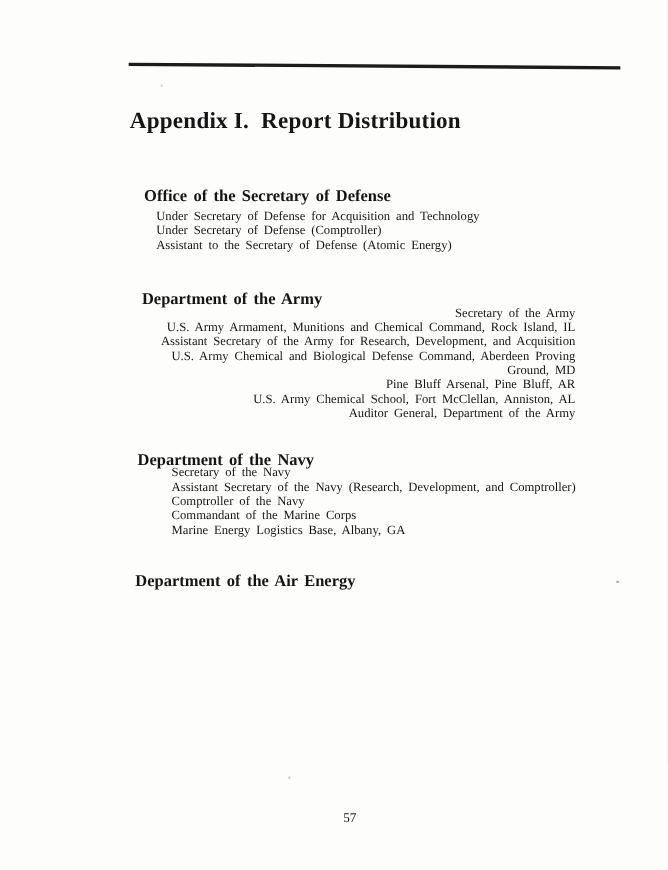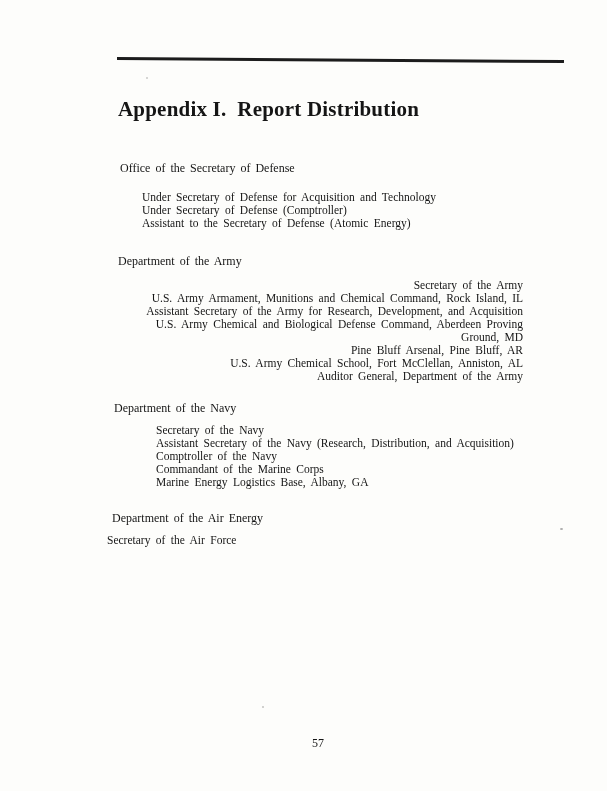--- a/index.html
+++ b/index.html
@@ -28,23 +28,23 @@
     top: 96px;
     margin: 0;
     font-size: 21px;
     font-weight: bold;
     line-height: 26px;
     white-space: pre-wrap;
     letter-spacing: 0.2px;
   }
   .heading {
     position: absolute;
-    margin: 4px;
-    font-size: 12px;
-    font-weight: normal;
+    margin: 15px;
+    font-size: 15px;
+    font-weight: bold;
     line-height: 19px;
     word-spacing: 2px;
     white-space: nowrap;
   }
   .body {
     position: absolute;
     width: 410px;
     font-size: 11.5px;
     line-height: 13px;
     word-spacing: 2.5px;
@@ -99,30 +99,27 @@
     <div class="entry">Assistant Secretary of the Army for Research, Development, and Acquisition</div>
     <div class="entry">U.S. Army Chemical and Biological Defense Command, Aberdeen Proving Ground, MD</div>
     <div class="entry">Pine Bluff Arsenal, Pine Bluff, AR</div>
     <div class="entry">U.S. Army Chemical School, Fort McClellan, Anniston, AL</div>
     <div class="entry">Auditor General, Department of the Army</div>
   </div>
 
   <h2 class="heading h2">Department of the Navy</h2>
   <div class="body b2">
     <div class="entry">Secretary of the Navy</div>
-    <div class="entry">Assistant Secretary of the Navy (Research, Distribution, and Acquisition)</div>
+    <div class="entry">Assistant Secretary of the Navy (Research, Development, and Comptroller)</div>
     <div class="entry">Comptroller of the Navy</div>
     <div class="entry">Commandant of the Marine Corps</div>
     <div class="entry">Marine Energy Logistics Base, Albany, GA</div>
   </div>
 
   <h2 class="heading h3">Department of the Air Energy</h2>
-  <div class="body b3">
-    <div class="entry">Secretary of the Air Force</div>
-  </div>
 
   <div class="pageno">57</div>
 
   <span class="speck s1"></span>
   <span class="speck s2"></span>
   <span class="speck s3"></span>
 
 </div>
 
 </body></html>

